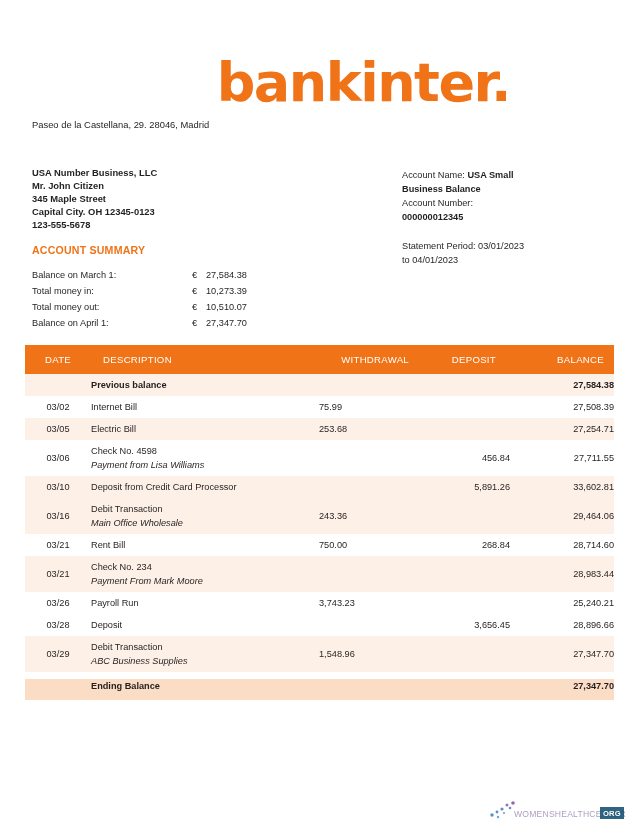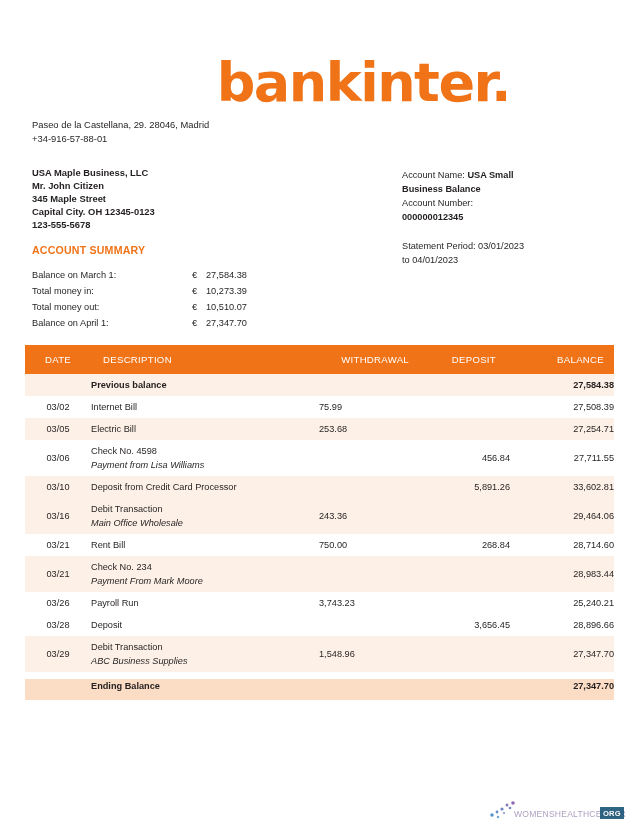--- a/index.html
+++ b/index.html
@@ -193,25 +193,24 @@
 </style>
 </head>
 <body>
 
 <div class="page">
 
   <div class="logo">bankinter.</div>
 
   <div class="bank-address">
     <div>Paseo de la Castellana, 29. 28046, Madrid</div>
-    <div>+34-916-57-88-01</div>
   </div>
 
   <div class="customer-block">
-    <div>USA Maple Business, LLC</div>
+    <div>USA Number Business, LLC</div>
     <div>Mr. John Citizen</div>
     <div>345 Maple Street</div>
     <div>Capital City. OH 12345-0123</div>
     <div>123-555-5678</div>
   </div>
 
   <div class="account-meta">
     <div>
       <span>Account Name:</span>
       <span class="val">USA Small Business Balance</span>

